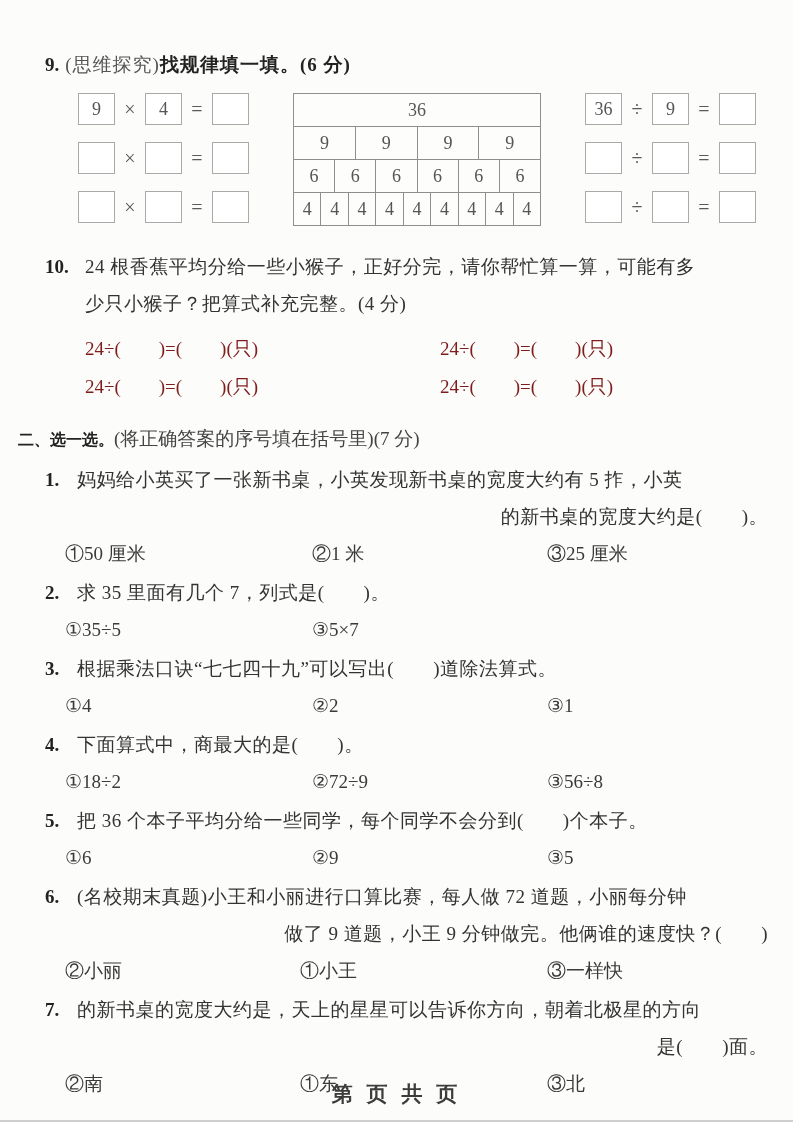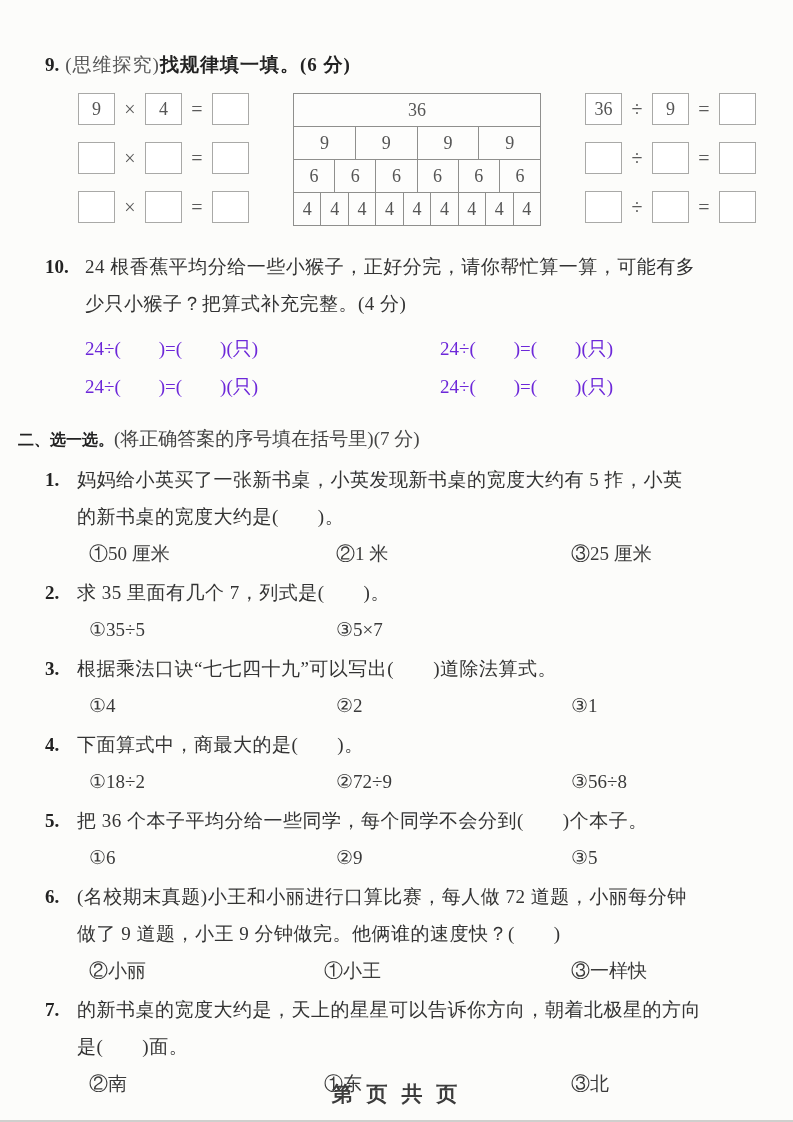--- a/index.html
+++ b/index.html
@@ -31,31 +31,31 @@
   .pt-row { display:flex; height:32px; }
   .pt-row + .pt-row { border-top:1.2px solid #8f8f8d; }
   .pt-cell { flex:1; display:flex; align-items:center; justify-content:center;
     font-size:18px; color:#555; border-left:1.2px solid #8f8f8d; }
   .pt-cell:first-child { border-left:none; }
   
   .q10 { margin-top:22px; }
   .q10-line { display:flex; line-height:37px; }
   .q10 .num { font-weight:bold; color:#222; width:40px; }
   .q10 .cont { margin-left:40px; }
-  .expr-grid { display:grid; grid-template-columns:355px auto; margin-left:40px; margin-top:8px; line-height:38px; color:#6d28d9; }
+  .expr-grid { display:grid; grid-template-columns:355px auto; margin-left:40px; margin-top:8px; line-height:38px; color:#7f1d1d; }
   
   .sec2-head { margin-left:-27px; margin-top:14px; line-height:38px; white-space:nowrap; }
   .sec2-title { font-weight:bold; font-family:"Liberation Sans","DejaVu Sans",sans-serif; color:#222; font-size:16px; }
   .sec2-instr { color:#444; }
   .mcq { margin-top:2px; }
   .mcq-line { display:flex; line-height:37px; }
   .mcq-line .q-num { font-weight:bold; color:#222; width:32px; flex:0 0 32px; }
-  .mcq-line.cont { margin-left:32px; }
+  .mcq-line.cont { margin-left:32px;justify-content:flex-end; }
   .q-text { letter-spacing:0.5px; color:#333; }
-  .opts { display:flex; margin-left:44px; line-height:37px; color:#3a3a3a; }
+  .opts { display:flex; margin-left:20px; line-height:37px; color:#3a3a3a; }
   .opt { display:inline-block; }
   .o1 { width:247px; }
   .o2 { width:235px; }
   
   .footer {
     position:absolute; bottom:12px; left:0; right:0; text-align:center;
     font-family:"Liberation Sans","DejaVu Sans",sans-serif;
     font-weight:bold; font-size:21px; color:#3c3c3c; letter-spacing:4px;
   }
 </style>

